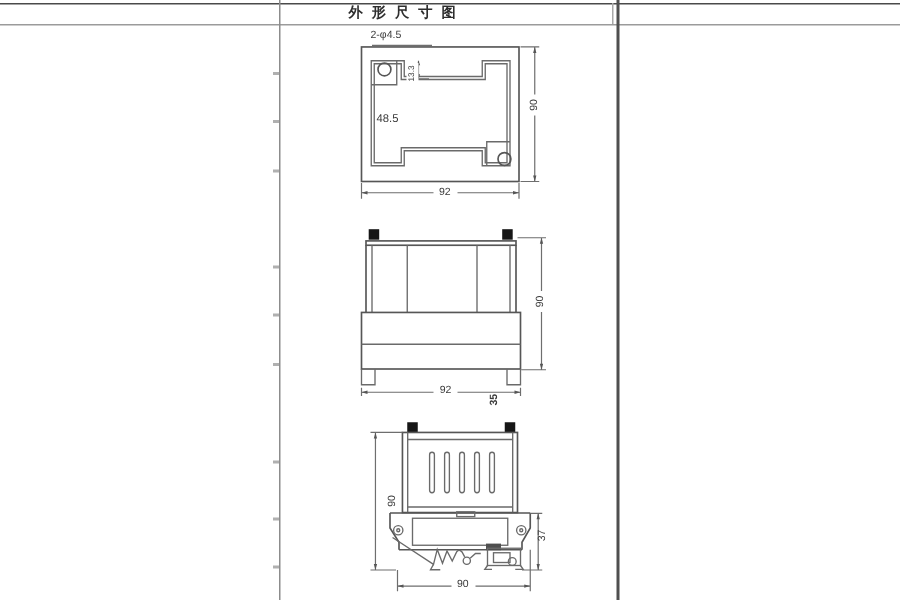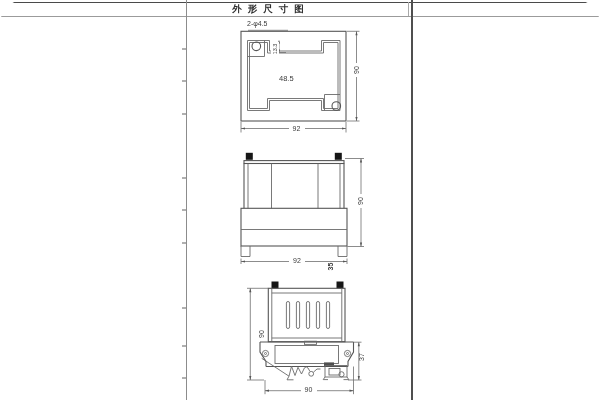--- a/index.html
+++ b/index.html
@@ -1,17 +1,17 @@
 <!DOCTYPE html>
 <html><head>
 <meta charset="utf-8">
 <style>
   html,body{margin:0;padding:0;background:#fff;}
   #canvas{position:relative;width:600px;height:400px;background:#ffffff;overflow:hidden;
-          font-family:"Liberation Sans",sans-serif;border-radius:24px;}
+          font-family:"Liberation Sans",sans-serif;}
   .hline,.vline,.tick{position:absolute;}
   .hline{background:#9b9b9b;}
   .vline{background:#8c8c8c;}
   .tick{background:#b0b0b0;width:4px;height:2px;left:182px;}
   .ttl{position:absolute;left:186px;top:3px;width:170px;text-align:center;
        font-size:9.5px;font-weight:600;color:#2e2e2e;letter-spacing:6px;line-height:12px;}
   .dim{position:absolute;font-size:7px;color:#3a3a3a;text-align:center;line-height:8px;}
   .rot{transform:rotate(-90deg);}
   .wbg{background:#ffffff;}
   .tiny{font-size:5.5px;}
@@ -131,21 +131,21 @@
 
     <path class="dl" d="M113.5 64.2 H121.5 M108 102 H121.5 M118.8 64.2 V102"></path>
     <path class="ar" d="M118.8 64.2 L117.7 68.2 L119.9 68.2 Z M118.8 102 L117.7 98 L119.9 98 Z"></path>
 
     <path class="dl" d="M25 102 V116.2 M113.5 88.5 V116.2 M25 112.7 H113.5"></path>
     <path class="ar" d="M25 112.7 L29 111.6 L29 113.8 Z M113.5 112.7 L109.5 111.6 L109.5 113.8 Z"></path>
   </svg>
 
   <span class="dim" style="left:247px;top:20px;width:42px;text-align:left;">2-φ4.5</span>
   <span class="dim rot tiny wbg" style="left:267.5px;top:44.5px;width:14px;height:8px;">13.3</span>
-  <span class="dim" style="left:251px;top:74.5px;width:22px;text-align:left;font-size:7.5px;margin-left:28px;">48.5</span>
+  <span class="dim" style="left:251px;top:74.5px;width:22px;text-align:left;font-size:7.5px;">48.5</span>
   <span class="dim wbg" style="left:288.5px;top:124.5px;width:16px;">92</span>
   <span class="dim rot wbg" style="left:349.5px;top:66px;width:14px;height:8px;">90</span>
 
   <span class="dim wbg" style="left:289px;top:257.2px;width:16px;">92</span>
   <span class="dim rot wbg" style="left:354px;top:197px;width:14px;height:8px;">90</span>
   <span class="dim rot b" style="left:323px;top:261.5px;width:14px;height:9px;line-height:9px;">35</span>
 
   <span class="dim rot" style="left:254.5px;top:329.5px;width:14px;height:8px;">90</span>
   <span class="dim rot" style="left:354.5px;top:353px;width:14px;height:8px;">37</span>
   <span class="dim wbg" style="left:300.5px;top:385.8px;width:16px;">90</span>

